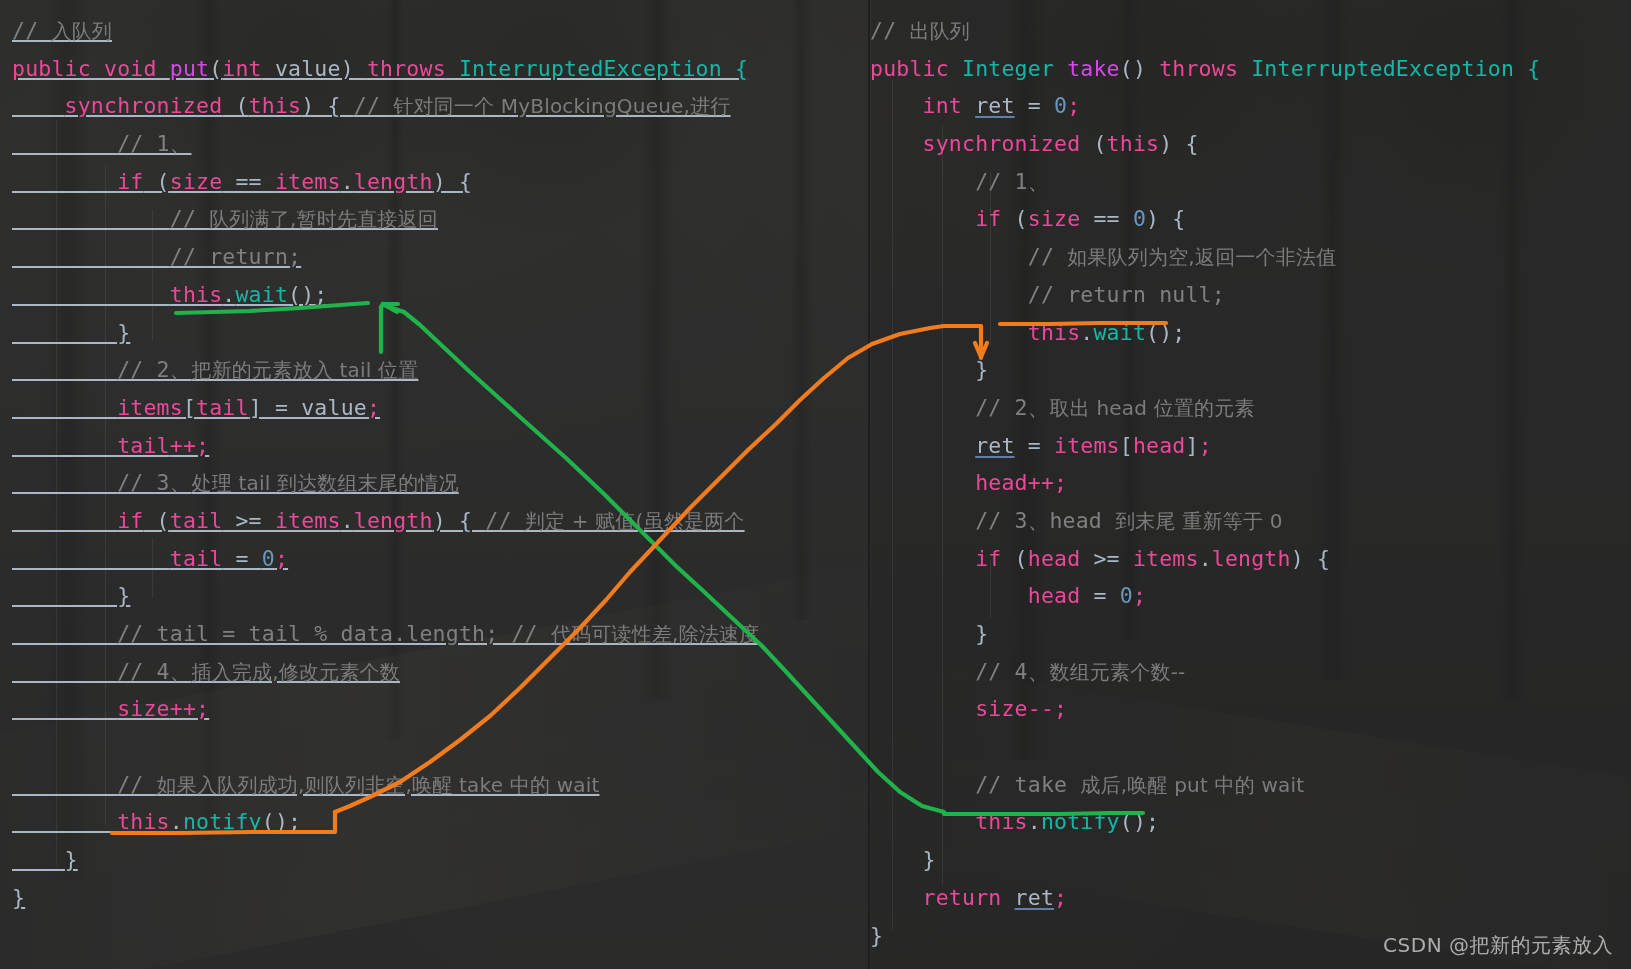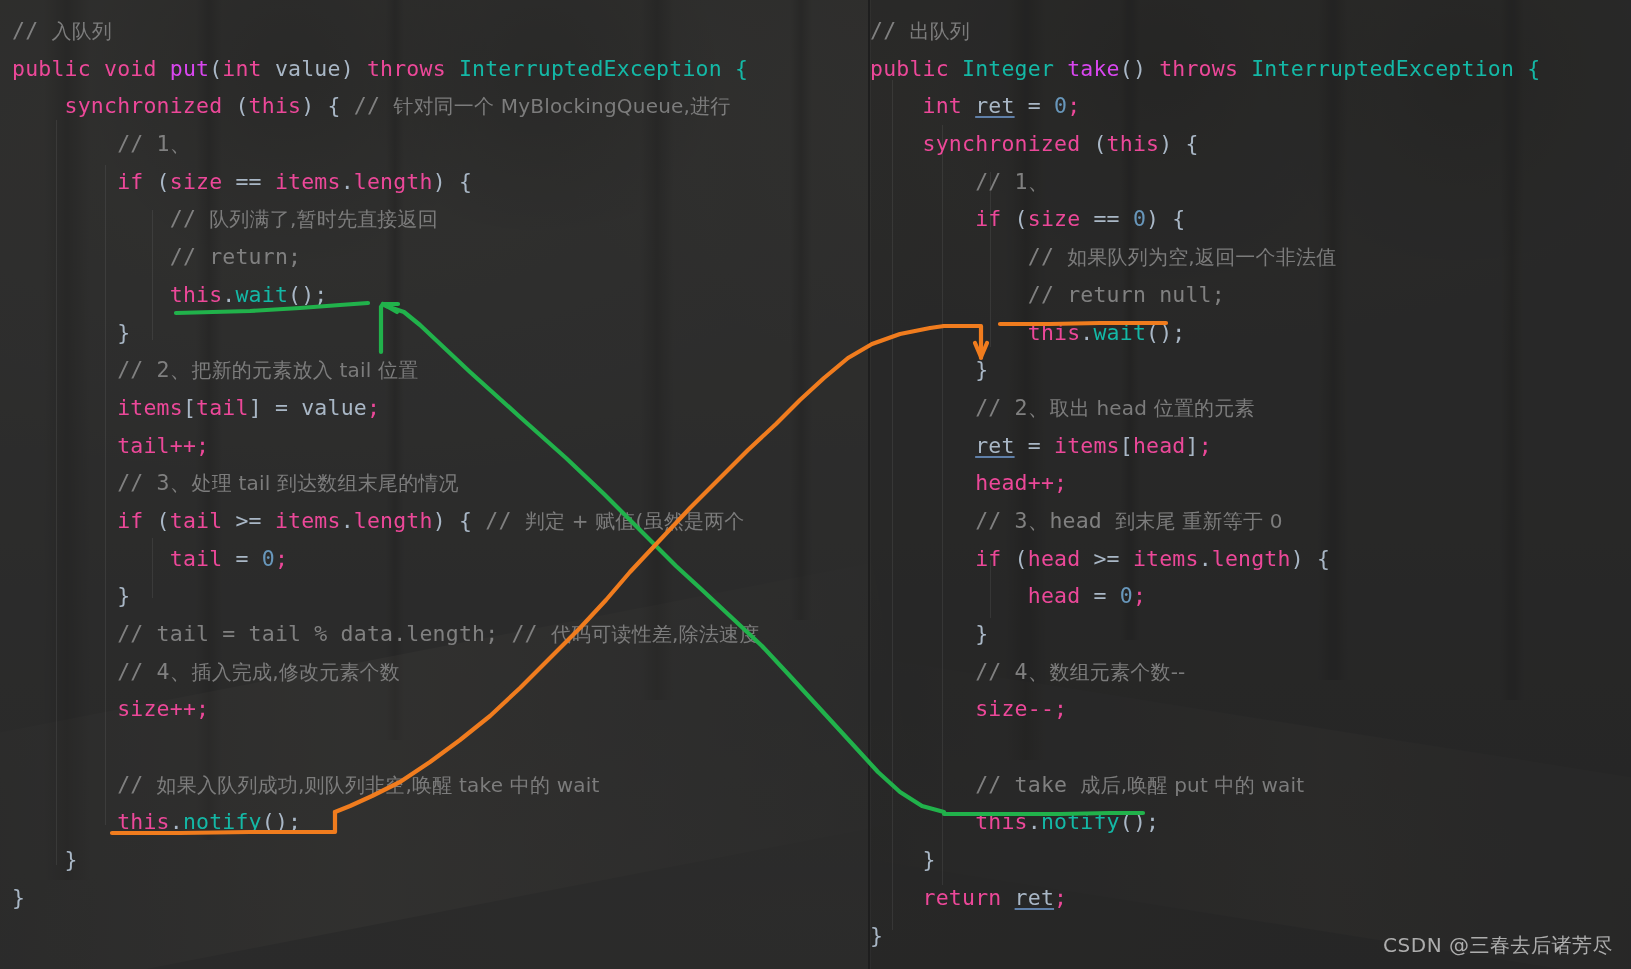--- a/index.html
+++ b/index.html
@@ -35,21 +35,21 @@
   
   .pane{position:absolute;top:0;bottom:0;overflow:hidden;}
   #pane-left{left:0;width:868px;}
   #pane-right{left:870px;right:0;}
   .divider{position:absolute;top:0;bottom:0;left:868px;width:2px;background:#1e1e1e;box-shadow:1px 0 0 rgba(255,255,255,.04);}
   .pane-dim-right{position:absolute;inset:0;background:rgba(20,20,20,.18);pointer-events:none;}
 
   .code{position:absolute;left:0;top:0;right:0;
         font-size:21.5px;line-height:37.7px;letter-spacing:.2px;
         white-space:pre;color:#a9b7c6;}
-  #code-left{padding:12px 0 0 12px;}
+  #code-left{padding:12px 0 0 12px;text-decoration:underline;}
   #code-right{padding:-4px 0 0 8px;padding-top:12px;}
   .ln{height:37.7px;white-space:pre;}
 
   
   .kw{color:#ec4899;}
   .fn{color:#d946ef;}
   .fld{color:#ec4899;}
   .num{color:#6897bb;}
   .cls{color:#14b8a6;}
   .pun{color:#a9b7c6;}
@@ -140,14 +140,14 @@
                L900,334 L930,328 L944,326" stroke="#f07c1e" stroke-width="4.2" fill="none" stroke-linecap="round" stroke-linejoin="round"></path>
 
       <path d="M944,326 L962,326 L980,326" stroke="#f07c1e" stroke-width="4.2" fill="none" stroke-linecap="round"></path>
       <path d="M981,326 L981,358" stroke="#f07c1e" stroke-width="4.2" fill="none" stroke-linecap="round"></path>
       <path d="M975,343 L981,357 L987,343" stroke="#f07c1e" stroke-width="4.2" fill="none" stroke-linecap="round" stroke-linejoin="round"></path>
 
       <path d="M1000,324 L1050,324 L1100,323 L1140,323 L1166,323" stroke="#f07c1e" stroke-width="4.2" fill="none" stroke-linecap="round"></path>
     </g>
   </svg>
 
-  <div class="watermark">CSDN @三春去后诸芳尽</div>
+  <div class="watermark">CSDN @把新的元素放入</div>
 </div>
 
 </body></html>

